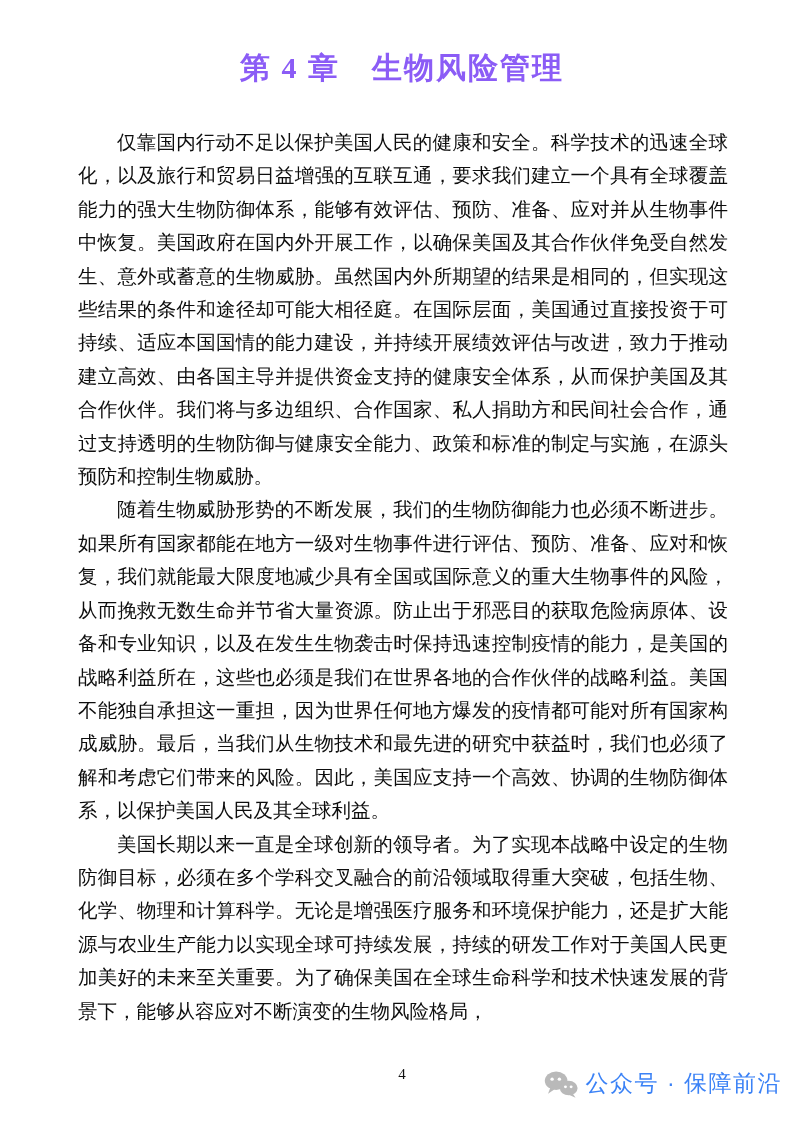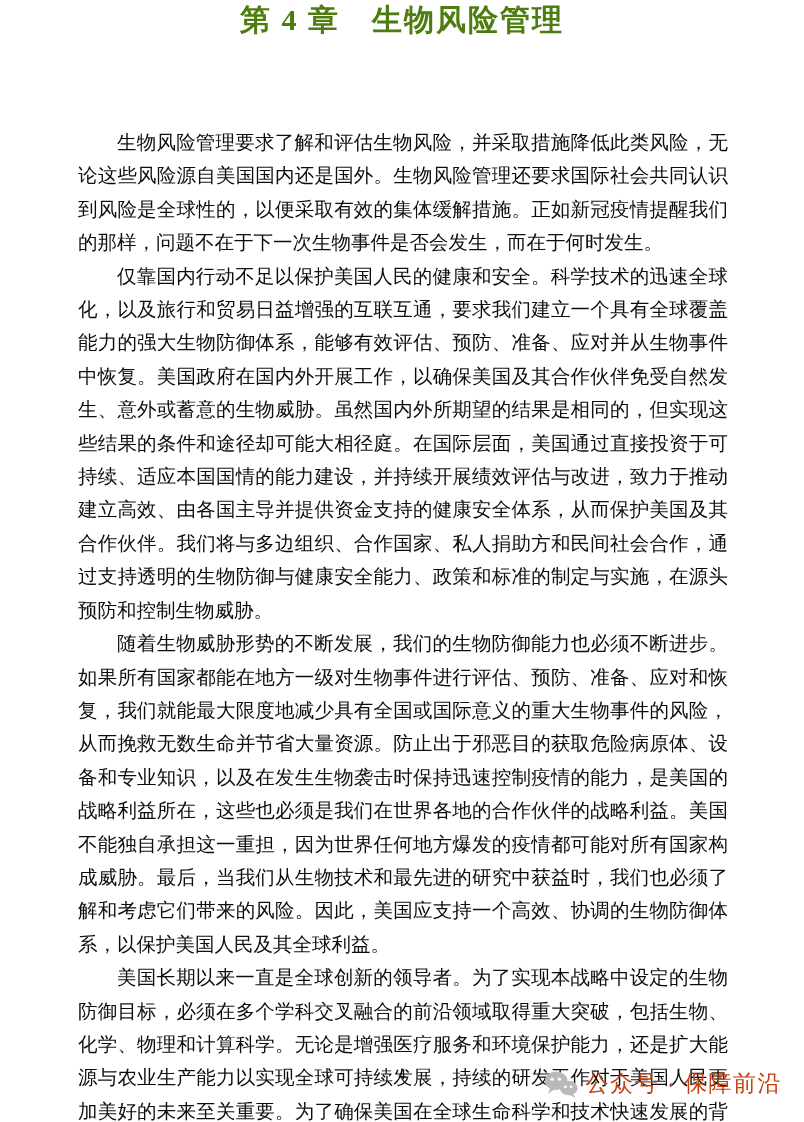--- a/index.html
+++ b/index.html
@@ -10,24 +10,25 @@
     position: relative;
     font-family: "Liberation Serif", "DejaVu Serif", serif;
     overflow: hidden;
   }
   .page {
     position: absolute;
     inset: 0;
     background: #ffffff;
   }
   .doc-title {
+    margin-top: 48px;
     text-align: center;
     font-size: 30px;
     font-weight: bold;
-    color: #4d7c0f;
+    color: #8b5cf6;
     letter-spacing: 2px;
     font-family: "Liberation Serif", "DejaVu Serif", serif;
   }
   .content {
     position: absolute;
     top: 126px;
     left: 78px;
     width: 650px;
     color: #0d0d0d;
   }
@@ -50,37 +51,36 @@
     color: #111111;
     font-family: "Liberation Serif", "DejaVu Serif", serif;
   }
   .watermark {
     position: absolute;
     top: 1068px;
     right: 22px;
     display: flex;
     align-items: center;
     gap: 8px;
-    color: #c2410c;
+    color: #3b82f6;
     font-size: 23px;
     letter-spacing: 1.5px;
     font-family: "Liberation Sans", "DejaVu Sans", sans-serif;
     user-select: none;
   }
   .wechat-icon { display: inline-block; width: 34px; height: 28px; }
 </style>
 </head>
 <body>
 
 <div class="page">
 
   <h1 class="doc-title">第 4 章　生物风险管理</h1>
 
   <div class="content">
-    <p>生物风险管理要求了解和评估生物风险，并采取措施降低此类风险，无论这些风险源自美国国内还是国外。生物风险管理还要求国际社会共同认识到风险是全球性的，以便采取有效的集体缓解措施。正如新冠疫情提醒我们的那样，问题不在于下一次生物事件是否会发生，而在于何时发生。</p>
     <p>仅靠国内行动不足以保护美国人民的健康和安全。科学技术的迅速全球化，以及旅行和贸易日益增强的互联互通，要求我们建立一个具有全球覆盖能力的强大生物防御体系，能够有效评估、预防、准备、应对并从生物事件中恢复。美国政府在国内外开展工作，以确保美国及其合作伙伴免受自然发生、意外或蓄意的生物威胁。虽然国内外所期望的结果是相同的，但实现这些结果的条件和途径却可能大相径庭。在国际层面，美国通过直接投资于可持续、适应本国国情的能力建设，并持续开展绩效评估与改进，致力于推动建立高效、由各国主导并提供资金支持的健康安全体系，从而保护美国及其合作伙伴。我们将与多边组织、合作国家、私人捐助方和民间社会合作，通过支持透明的生物防御与健康安全能力、政策和标准的制定与实施，在源头预防和控制生物威胁。</p>
     <p>随着生物威胁形势的不断发展，我们的生物防御能力也必须不断进步。如果所有国家都能在地方一级对生物事件进行评估、预防、准备、应对和恢复，我们就能最大限度地减少具有全国或国际意义的重大生物事件的风险，从而挽救无数生命并节省大量资源。防止出于邪恶目的获取危险病原体、设备和专业知识，以及在发生生物袭击时保持迅速控制疫情的能力，是美国的战略利益所在，这些也必须是我们在世界各地的合作伙伴的战略利益。美国不能独自承担这一重担，因为世界任何地方爆发的疫情都可能对所有国家构成威胁。最后，当我们从生物技术和最先进的研究中获益时，我们也必须了解和考虑它们带来的风险。因此，美国应支持一个高效、协调的生物防御体系，以保护美国人民及其全球利益。</p>
     <p>美国长期以来一直是全球创新的领导者。为了实现本战略中设定的生物防御目标，必须在多个学科交叉融合的前沿领域取得重大突破，包括生物、化学、物理和计算科学。无论是增强医疗服务和环境保护能力，还是扩大能源与农业生产能力以实现全球可持续发展，持续的研发工作对于美国人民更加美好的未来至关重要。为了确保美国在全球生命科学和技术快速发展的背景下，能够从容应对不断演变的生物风险格局，</p>
   </div>
 
   <div class="page-number">4</div>
 
   <div class="watermark">
     <span class="wechat-icon">
       <svg viewBox="0 0 42 34" width="34" height="28" aria-hidden="true">

